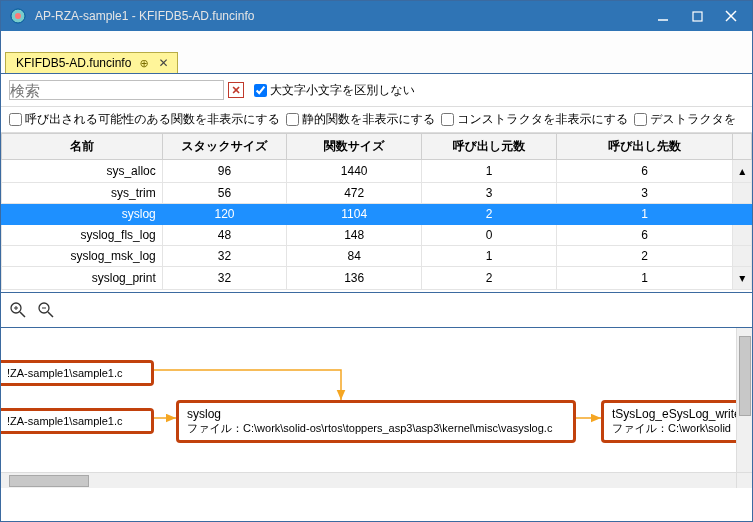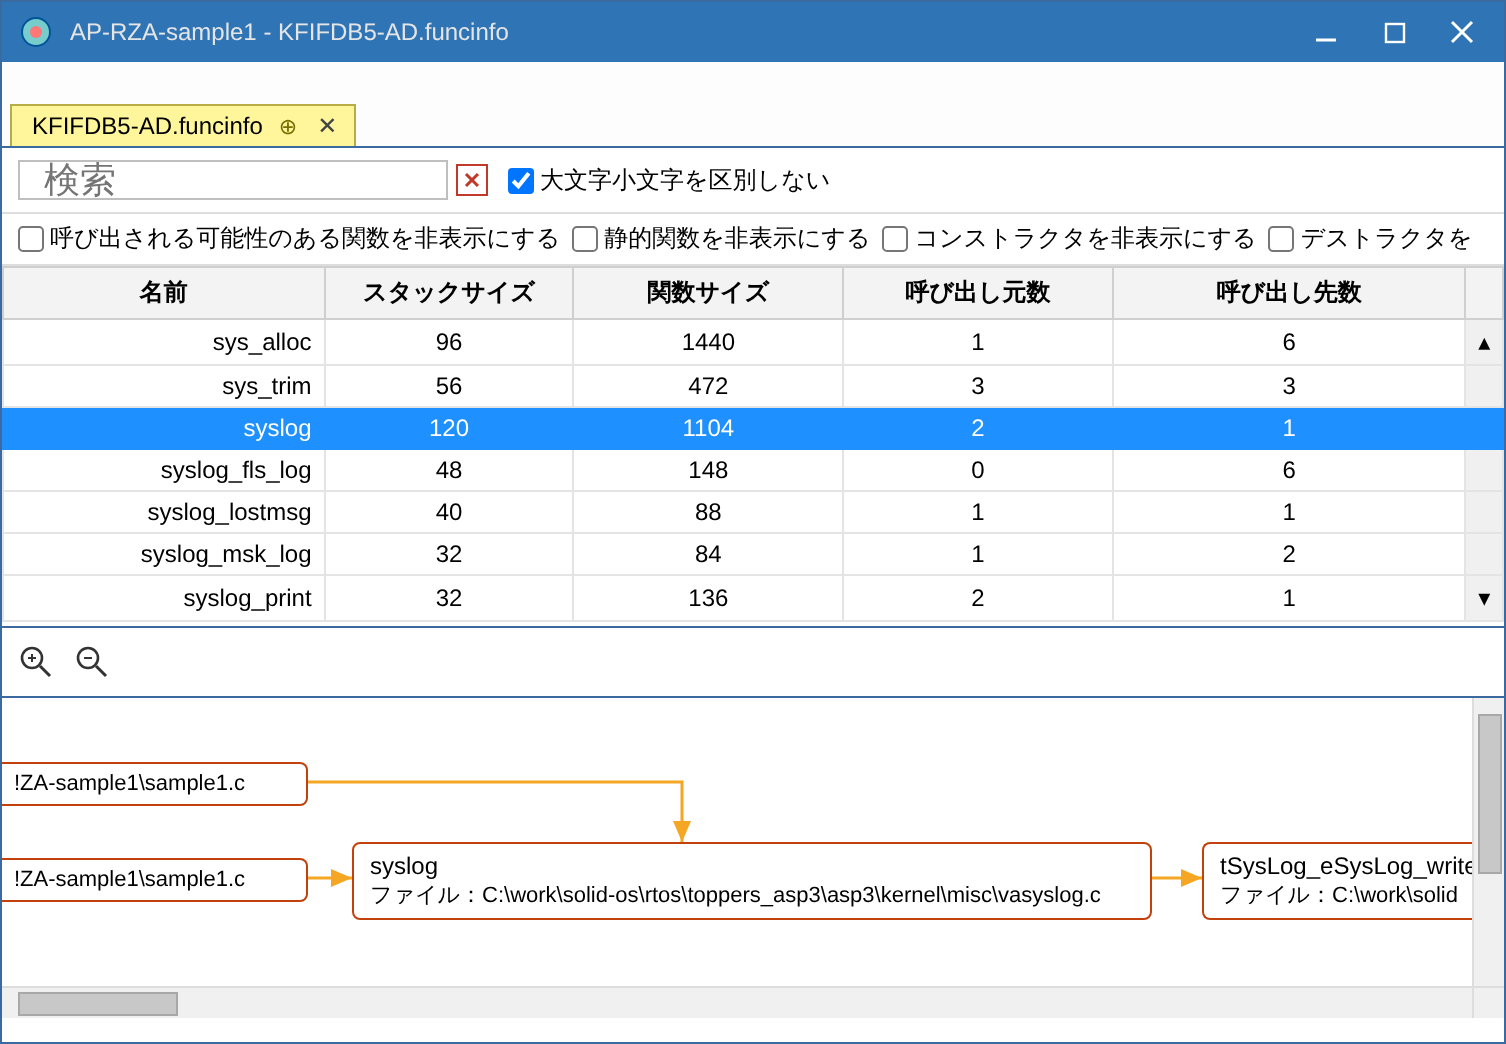--- a/index.html
+++ b/index.html
@@ -58,22 +58,22 @@
   
   .searchbar {
     display: flex; align-items: center;
     padding: 6px 8px;
     gap: 4px;
     border-bottom: 1px solid #ddd;
   }
   .searchbox {
     width: 215px; height: 20px;
     border: 1px solid #bfbfbf;
-    padding: 1px 12px;
-    font-size: 18px;
+    padding: 1px 0;
+    font-size: 15px;
     color: #888;
   }
   .clearsearch {
     width:16px;height:16px;display:flex;align-items:center;justify-content:center;
     border:1px solid #c0392b; color:#c0392b; cursor:pointer;
     font-size:11px; font-weight:bold; margin-right:6px;
   }
   .chk { display:flex; align-items:center; gap:3px; }
   .chk input { width:13px;height:13px; }
 
@@ -125,21 +125,21 @@
 
   
   .zoombar { padding: 8px 8px; display:flex; gap:10px; border-top:1px solid #3b6aa0; border-bottom:1px solid #3b6aa0; margin-top:2px; }
   .zoombtn { width:18px;height:18px;display:flex;align-items:center;justify-content:center;cursor:pointer; }
 
   
   .graph {
     position:relative; height: 160px; background:#fff; overflow:hidden;
   }
   .node {
-    position:absolute; border:1px solid #c2410c; border-radius:4px;
+    position:absolute; border:3px solid #c2410c; border-radius:4px;
     background:#fff; padding:4px 8px; font-size:11px;
     white-space:nowrap;
     overflow:hidden;
   }
   .node .fn { font-size:12px; }
   .node .path { font-size:11px; }
   .edge { position:absolute; pointer-events:none; }
 
   
   .hscroll { position:absolute; left:0;right:0;bottom:0;height:16px;background:#f0f0f0;border-top:1px solid #ddd; display:flex; align-items:center;}
@@ -262,28 +262,20 @@
         </tr>
         <tr>
           <td class="name">syslog_fls_log</td>
           <td>48</td>
           <td>148</td>
           <td>0</td>
           <td>6</td>
           <td class="scroll-track"></td>
         </tr>
         <tr>
-          <td class="name">syslog_lostmsg</td>
-          <td>40</td>
-          <td>88</td>
-          <td>1</td>
-          <td>1</td>
-          <td class="scroll-track"></td>
-        </tr>
-        <tr>
           <td class="name">syslog_msk_log</td>
           <td>32</td>
           <td>84</td>
           <td>1</td>
           <td>2</td>
           <td class="scroll-track"></td>
         </tr>
         <tr>
           <td class="name">syslog_print</td>
           <td>32</td>

